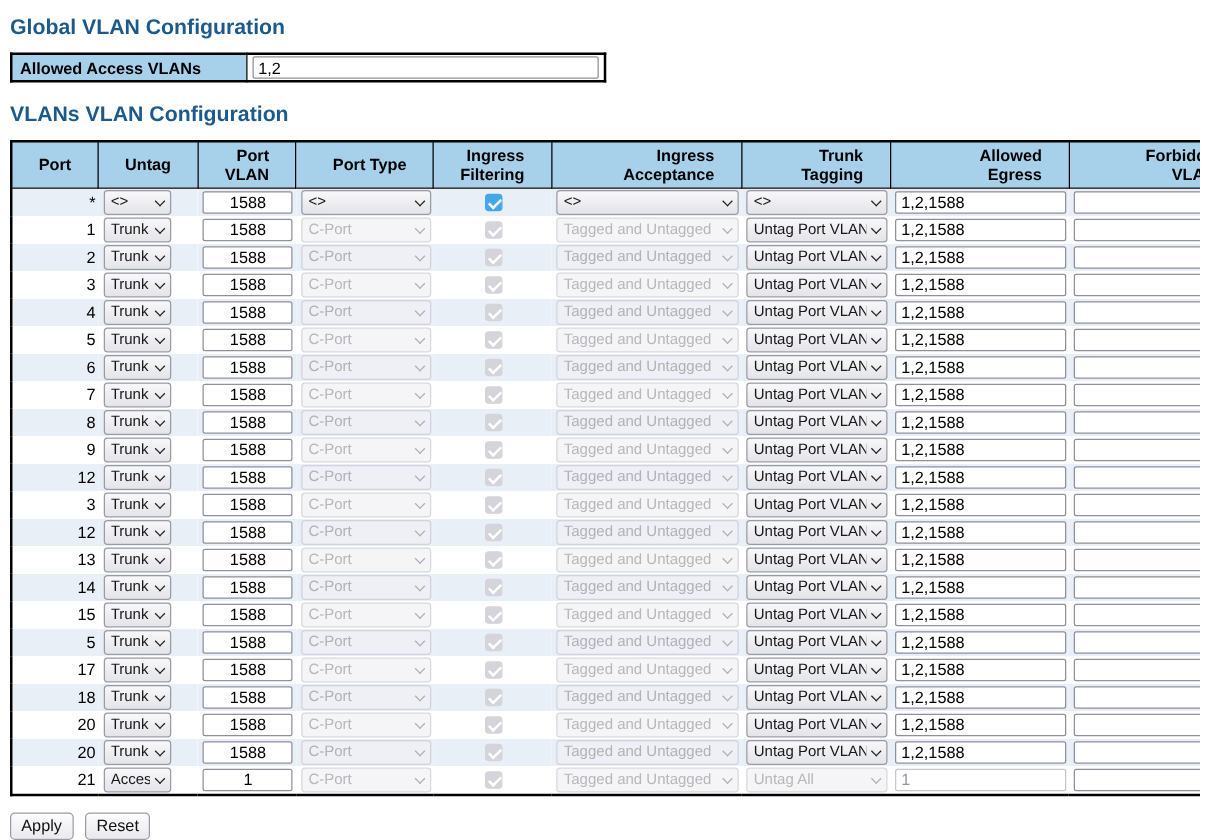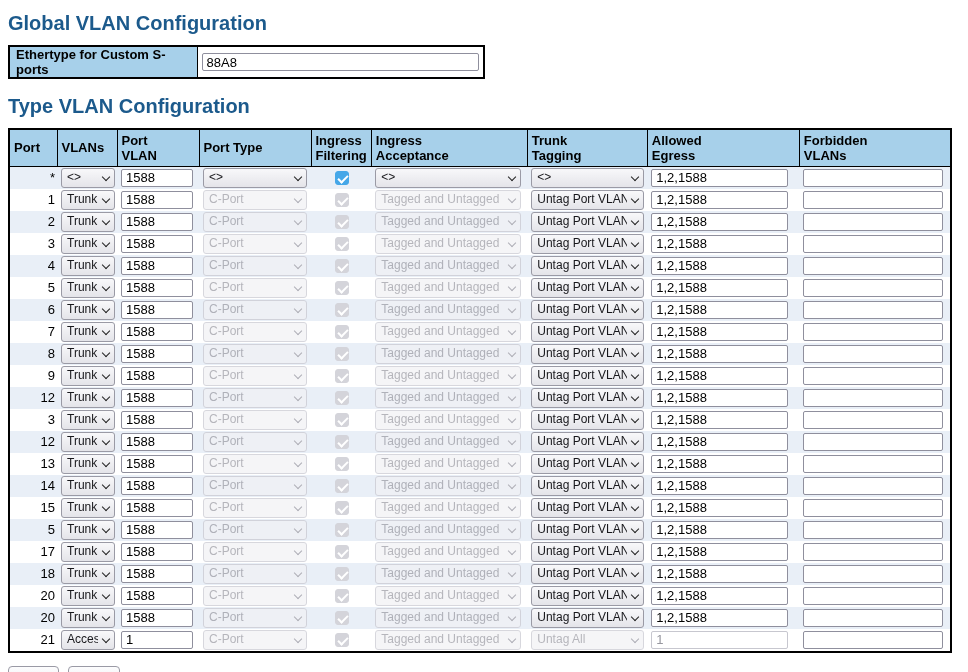--- a/index.html
+++ b/index.html
@@ -11,21 +11,21 @@
     --ctl-border:#9a9aa5;
     --ctl-border-dis:#c7c7cf;
     --ctl-text-dis:#97979f;
   }
   *{box-sizing:border-box;}
   body{
     margin:8px; background:#fff; color:#000;
     font-family:"Liberation Sans","DejaVu Sans",sans-serif; font-size:13px;
   }
   h1.section-heading{
-    font-size:20px; font-weight:bold; color:var(--heading-text);
+    font-size:17px; font-weight:bold; color:var(--heading-text);
     margin:4px 0 10px 0;
   }
   h1.second{margin-top:16px;}
 
   
   table.global-table{border-collapse:collapse; border:2px solid #000; margin-bottom:6px;}
   table.global-table td{border:1px solid #000; height:22px; padding:0;}
   table.global-table td.glabel{
     background:var(--header-bg); font-weight:bold; padding:0 10px 0 6px; width:188px;
   }
@@ -34,21 +34,21 @@
     height:18px; border:1px solid #8f8f9d; border-radius:2px;
     font-family:inherit; font-size:13px; padding:0 4px; background:#fff; color:#000;
   }
   input.txt:disabled{color:var(--ctl-text-dis); border-color:var(--ctl-border-dis); background:#fff;}
   input.g-input{width:277px;}
 
   
   table.port-table{border-collapse:collapse; border:2px solid #000; table-layout:fixed;}
   table.port-table th{
     background:var(--header-bg); border:1px solid #000; font-size:13px; font-weight:bold;
-    padding:1px 4px; white-space:pre-line; line-height:15px; height:37px; text-align:left;
+    padding:1px 21px; white-space:pre-line; line-height:15px; height:37px; text-align:right;
   }
   table.port-table th:nth-child(1){width:48px;}
   table.port-table th:nth-child(2){width:58px;}
   table.port-table th:nth-child(3){width:82px;}
   table.port-table th:nth-child(4){width:112px;}
   table.port-table th:nth-child(5){width:55px;}
   table.port-table th:nth-child(6){width:156px;}
   table.port-table th:nth-child(7){width:120px;}
   table.port-table th:nth-child(8){width:152px;}
   table.port-table th:nth-child(9){width:152px;}
@@ -74,21 +74,21 @@
   .sel.disabled select{
     background:#f1f1f5; border-color:var(--ctl-border-dis); color:var(--ctl-text-dis);
   }
   .sel.disabled .chev{border-color:#aeaeb6;}
   .mode-cell select{width:54px;}
   .ptype-cell select{width:104px;}
   .iacc-cell select{width:146px;}
   .etag-cell select{width:113px;}
 
   
-  .num{text-align:left;}
+  .num{text-align:center;}
   .w-pvlan{width:72px;}
   .w-avlan{width:137px;}
   .w-fvlan{width:140px;}
 
   
   .cb{
     display:inline-block; width:14px; height:14px; border-radius:3px;
     background:#fff; border:1px solid #8f8f9d; position:relative; vertical-align:middle;
   }
   .cb.checked{background:var(--cb-blue); border-color:var(--cb-blue);}
@@ -108,35 +108,35 @@
   }
 </style>
 </head>
 <body>
 
 <h1 class="section-heading">Global VLAN Configuration</h1>
 
 <table class="global-table">
   <tbody>
     <tr>
-      <td class="glabel">Ethertype for Custom S-ports</td>
+      <td class="glabel">Allowed Access VLANs</td>
       <td class="gvalue">
-        <input type="text" class="txt g-input" value="88A8" style="">
+        <input type="text" class="txt g-input" value="1,2" style="">
       </td>
     </tr>
   </tbody>
 </table>
 
-<h1 class="section-heading second">Type VLAN Configuration</h1>
+<h1 class="section-heading second">VLANs VLAN Configuration</h1>
 
 <table class="port-table">
   <thead>
     <tr>
         <th>Port</th>
-        <th>VLANs</th>
+        <th>Untag</th>
         <th>Port
 VLAN</th>
         <th>Port Type</th>
         <th>Ingress
 Filtering</th>
         <th>Ingress
 Acceptance</th>
         <th>Trunk
 Tagging</th>
         <th>Allowed

